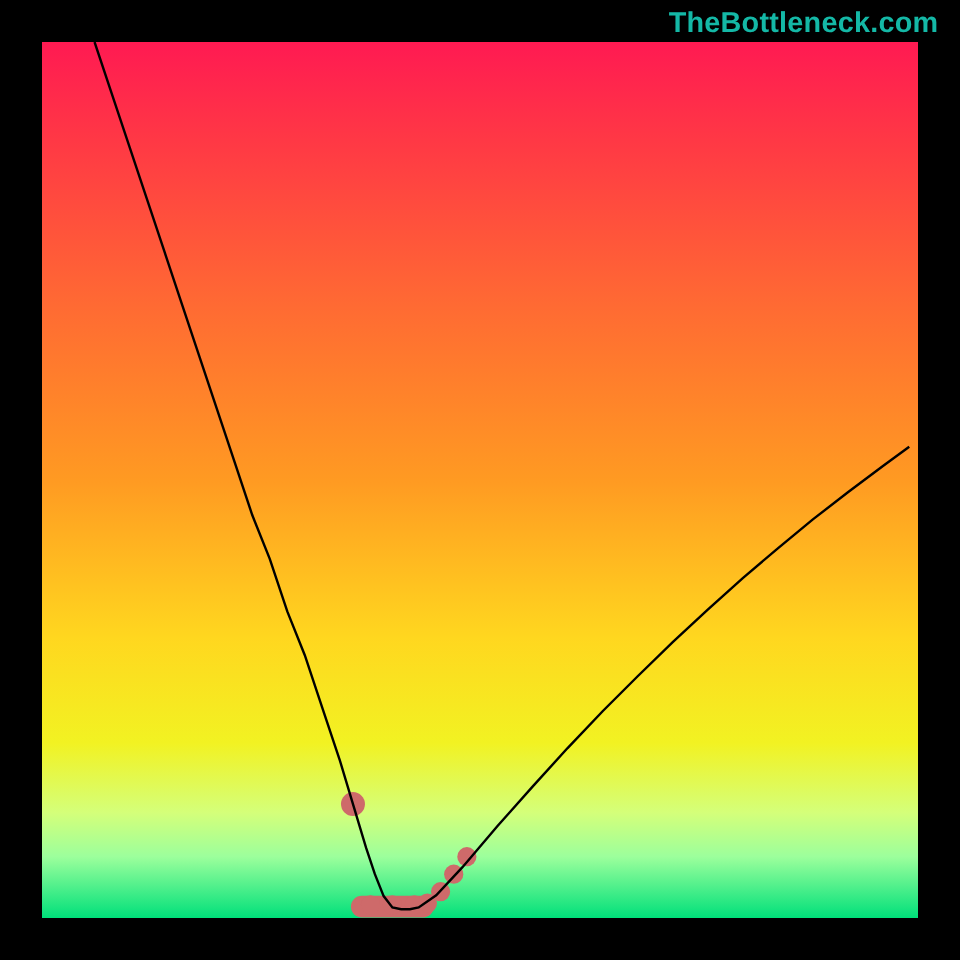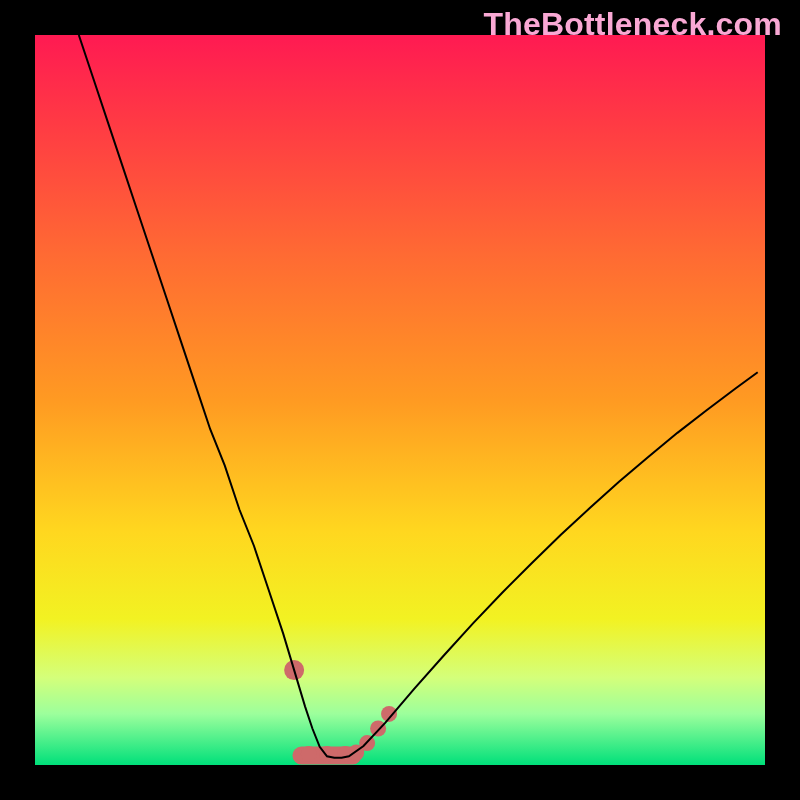--- a/index.html
+++ b/index.html
@@ -15,23 +15,23 @@
     top: 0;
     left: 0;
     width: 800px;
     height: 800px;
     background: #000;
   }
   .watermark {
     position: absolute;
     top: 6px;
     right: 18px;
-    color: #f9a8d4;
+    color: #14b8a6;
     font-family: Arial, Helvetica, sans-serif;
-    font-size: 32px;
+    font-size: 24px;
     font-weight: bold;
     letter-spacing: 0.2px;
   }
   
   .plot {
     position: absolute;
     top: 35px;
     left: 35px;
     width: 730px;
     height: 730px;

